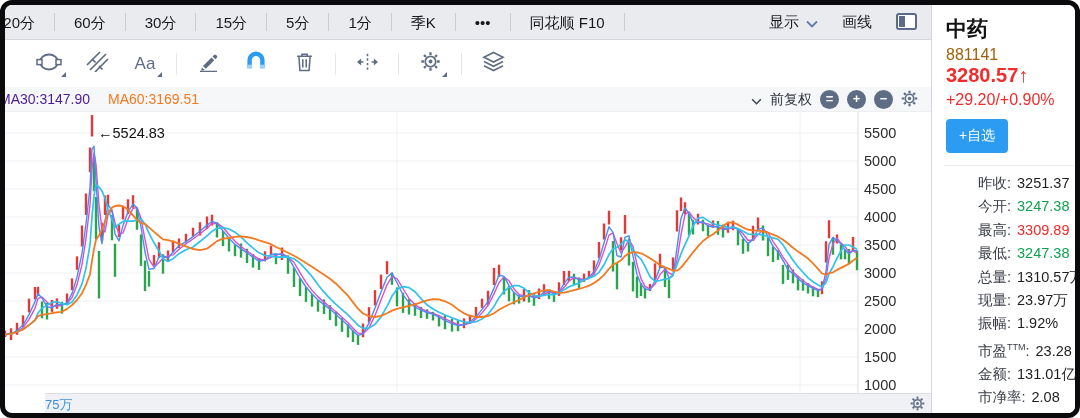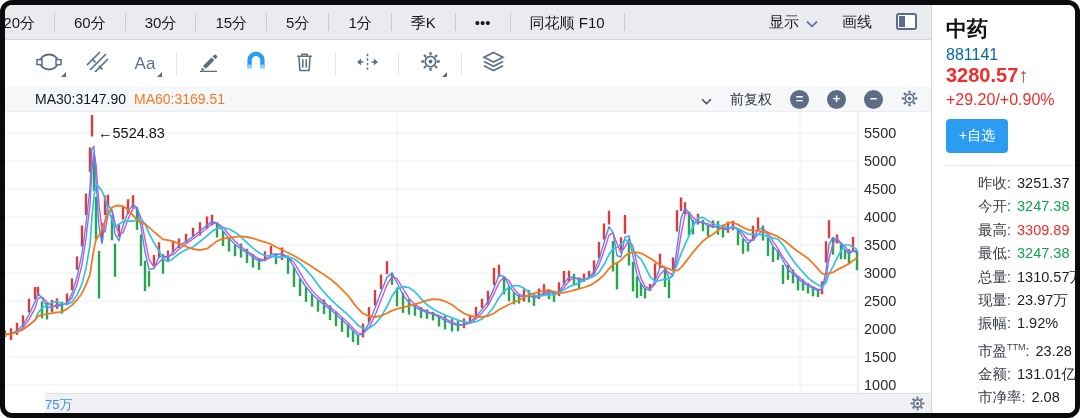--- a/index.html
+++ b/index.html
@@ -18,36 +18,36 @@
   .panel-toggle i{position:absolute;left:1px;top:1px;bottom:1px;width:6px;background:#5b6b8c;display:block;}
   
   .draw-toolbar{height:47px;background:#fff;display:flex;align-items:center;padding-left:20px;flex-shrink:0;}
   .tool{width:46px;height:38px;display:flex;align-items:center;justify-content:center;position:relative;margin:0 1px;border-radius:4px;}
   .tool .caret{position:absolute;right:6px;bottom:6px;width:0;height:0;border-left:5px solid transparent;border-bottom:5px solid #5e6d84;}
   .text-tool-label{font-size:17px;color:#5e6d84;}
   .vdiv{width:1px;height:22px;background:#e3e6eb;margin:0 7px;}
   
   .chart-header{height:25px;background:#f6f7f9;border-bottom:1px solid #eceef2;position:relative;flex-shrink:0;font-size:14px;}
   .ma-row{position:absolute;left:-6px;top:4px;white-space:nowrap;}
-  .ma30{color:#0f172a;margin-right:4px;padding-left:36px;}
+  .ma30{color:#4c1d95;margin-right:14px;}
   .ma60{color:#f5791f;}
-  .adjust-controls{position:absolute;right:13px;top:0;height:25px;display:flex;align-items:center;gap:18px;}
+  .adjust-controls{position:absolute;right:13px;top:0;height:25px;display:flex;align-items:center;gap:8px;}
   .adjust-label{color:#2c313b;}
   .circle-btn{width:19px;height:19px;border-radius:50%;background:#5e6d84;color:#fff;font-size:13px;line-height:18px;text-align:center;font-weight:bold;cursor:default;}
   
   .chart-area{height:281px;position:relative;background:#fff;flex-shrink:0;}
   .chart-area svg{position:absolute;left:0;top:0;}
   
   .volume-bar{height:20px;background:#eff1f5;border-top:1px solid #dcdfe5;position:relative;flex-shrink:0;margin-left:40px;}
   .volume-label{position:absolute;left:0;top:2px;font-size:13px;color:#3f8fde;}
   .volume-gear{position:absolute;right:6px;top:2px;}
   
   .quote-panel{width:144px;background:#fff;border-left:1px solid #d4d7dd;padding:10px 0 0 14px;overflow:hidden;}
   .q-name{font-size:21px;font-weight:bold;color:#111;}
-  .q-code{font-size:16px;color:#0369a1;margin-top:3px;}
+  .q-code{font-size:16px;color:#a16207;margin-top:3px;}
   .q-price{font-size:20px;font-weight:bold;color:#f22b2b;white-space:nowrap;}
   .q-change{font-size:16px;color:#f22b2b;margin-top:4px;white-space:nowrap;max-width:122px;overflow:hidden;}
   .q-watch{display:inline-block;margin-top:10px;background:#2b9cf2;color:#fff;font-size:14px;padding:8px 13px;border-radius:4px;cursor:default;}
   .q-divider{border:none;border-top:1px solid #e8eaee;margin:12px 0 6px -2px;width:130px;}
   .stat-row{font-size:14.5px;line-height:23.4px;white-space:nowrap;padding-left:32px;}
   .stat-label{color:#3a3f47;}
   .stat-label sup{font-size:9px;}
   .stat-value{margin-left:6px;}
   .stat-value.default{color:#1f1f1f;}
   .stat-value.red{color:#f22b2b;}

